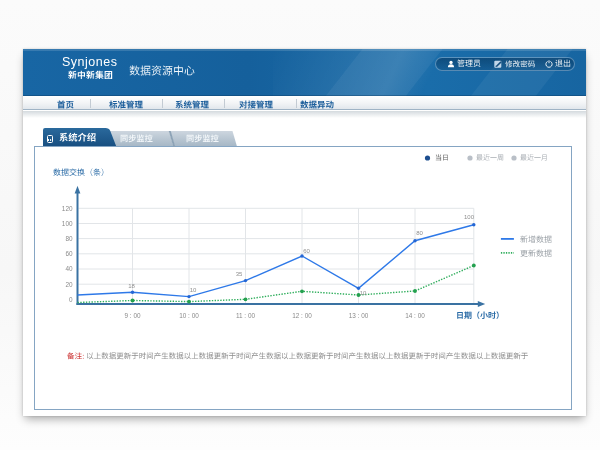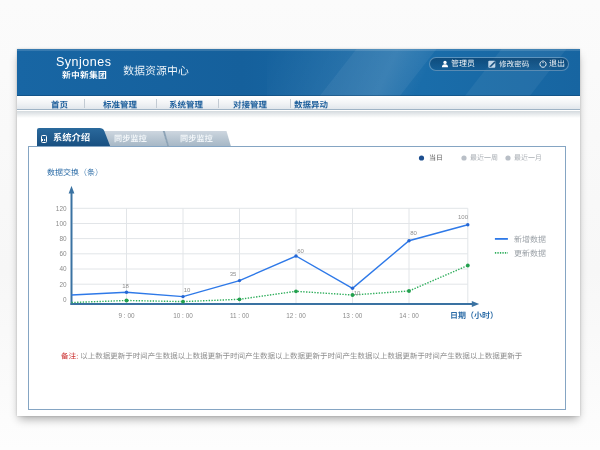--- a/index.html
+++ b/index.html
@@ -1,17 +1,17 @@
 <!DOCTYPE html>
 <html><head><meta charset="utf-8">
 <style>
 *{margin:0;padding:0;box-sizing:border-box}
 html,body{width:600px;height:450px;overflow:hidden}
 body{background:linear-gradient(180deg,#fbfbfb 0%,#f7f7f7 60%,#fdfdfd 100%);font-family:"Liberation Sans",sans-serif;position:relative}
-#page{position:absolute;left:17px;top:49px;width:563px;height:367px;background:#fff;box-shadow:0 0 2px rgba(0,0,0,.18),0 5px 9px -2px rgba(0,0,0,.33)}
+#page{position:absolute;left:23px;top:49px;width:563px;height:367px;background:#fff;box-shadow:0 0 2px rgba(0,0,0,.18),0 5px 9px -2px rgba(0,0,0,.33)}
 .t{position:absolute}
 #hdr{position:absolute;left:0;top:0;width:563px;height:47px;overflow:hidden;background:linear-gradient(90deg,#1866a4 0%,#15609c 40%,#1a6daa 72%,#1765a1 100%)}
 .band{position:absolute;top:-5px;height:60px;background:rgba(255,255,255,.055);transform:skewX(-38deg)}
 #hdr:before{content:"";position:absolute;left:0;top:0;right:0;height:2px;background:rgba(255,255,255,.14)}
 #hdr:after{content:"";position:absolute;left:0;bottom:0;right:0;height:1px;background:rgba(8,52,88,.35)}
 #shine{position:absolute;left:250px;top:0;width:240px;height:47px;background:linear-gradient(115deg,rgba(255,255,255,0) 0%,rgba(255,255,255,.07) 35%,rgba(255,255,255,.10) 50%,rgba(255,255,255,0) 65%);}
 #logo{position:absolute;left:39px;top:6px;color:#fff;font-size:12.5px;font-weight:normal;letter-spacing:.5px;transform:scaleX(1);transform-origin:left}
 #pill{position:absolute;left:412px;top:7.5px;width:140px;height:14px;border:1px solid rgba(150,190,222,.55);border-radius:7px;background:linear-gradient(180deg,rgba(8,55,95,.6),rgba(13,70,115,.35))}
 #nav{position:absolute;left:0;top:47px;width:563px;height:14px;background:linear-gradient(180deg,#ffffff 0%,#f2f4f6 55%,#e2e7ec 100%);border-bottom:1px solid #9fb3c5}
 #navshadow{position:absolute;left:0;top:62px;width:563px;height:7px;background:linear-gradient(180deg,#d4dade,rgba(244,246,248,0))}

